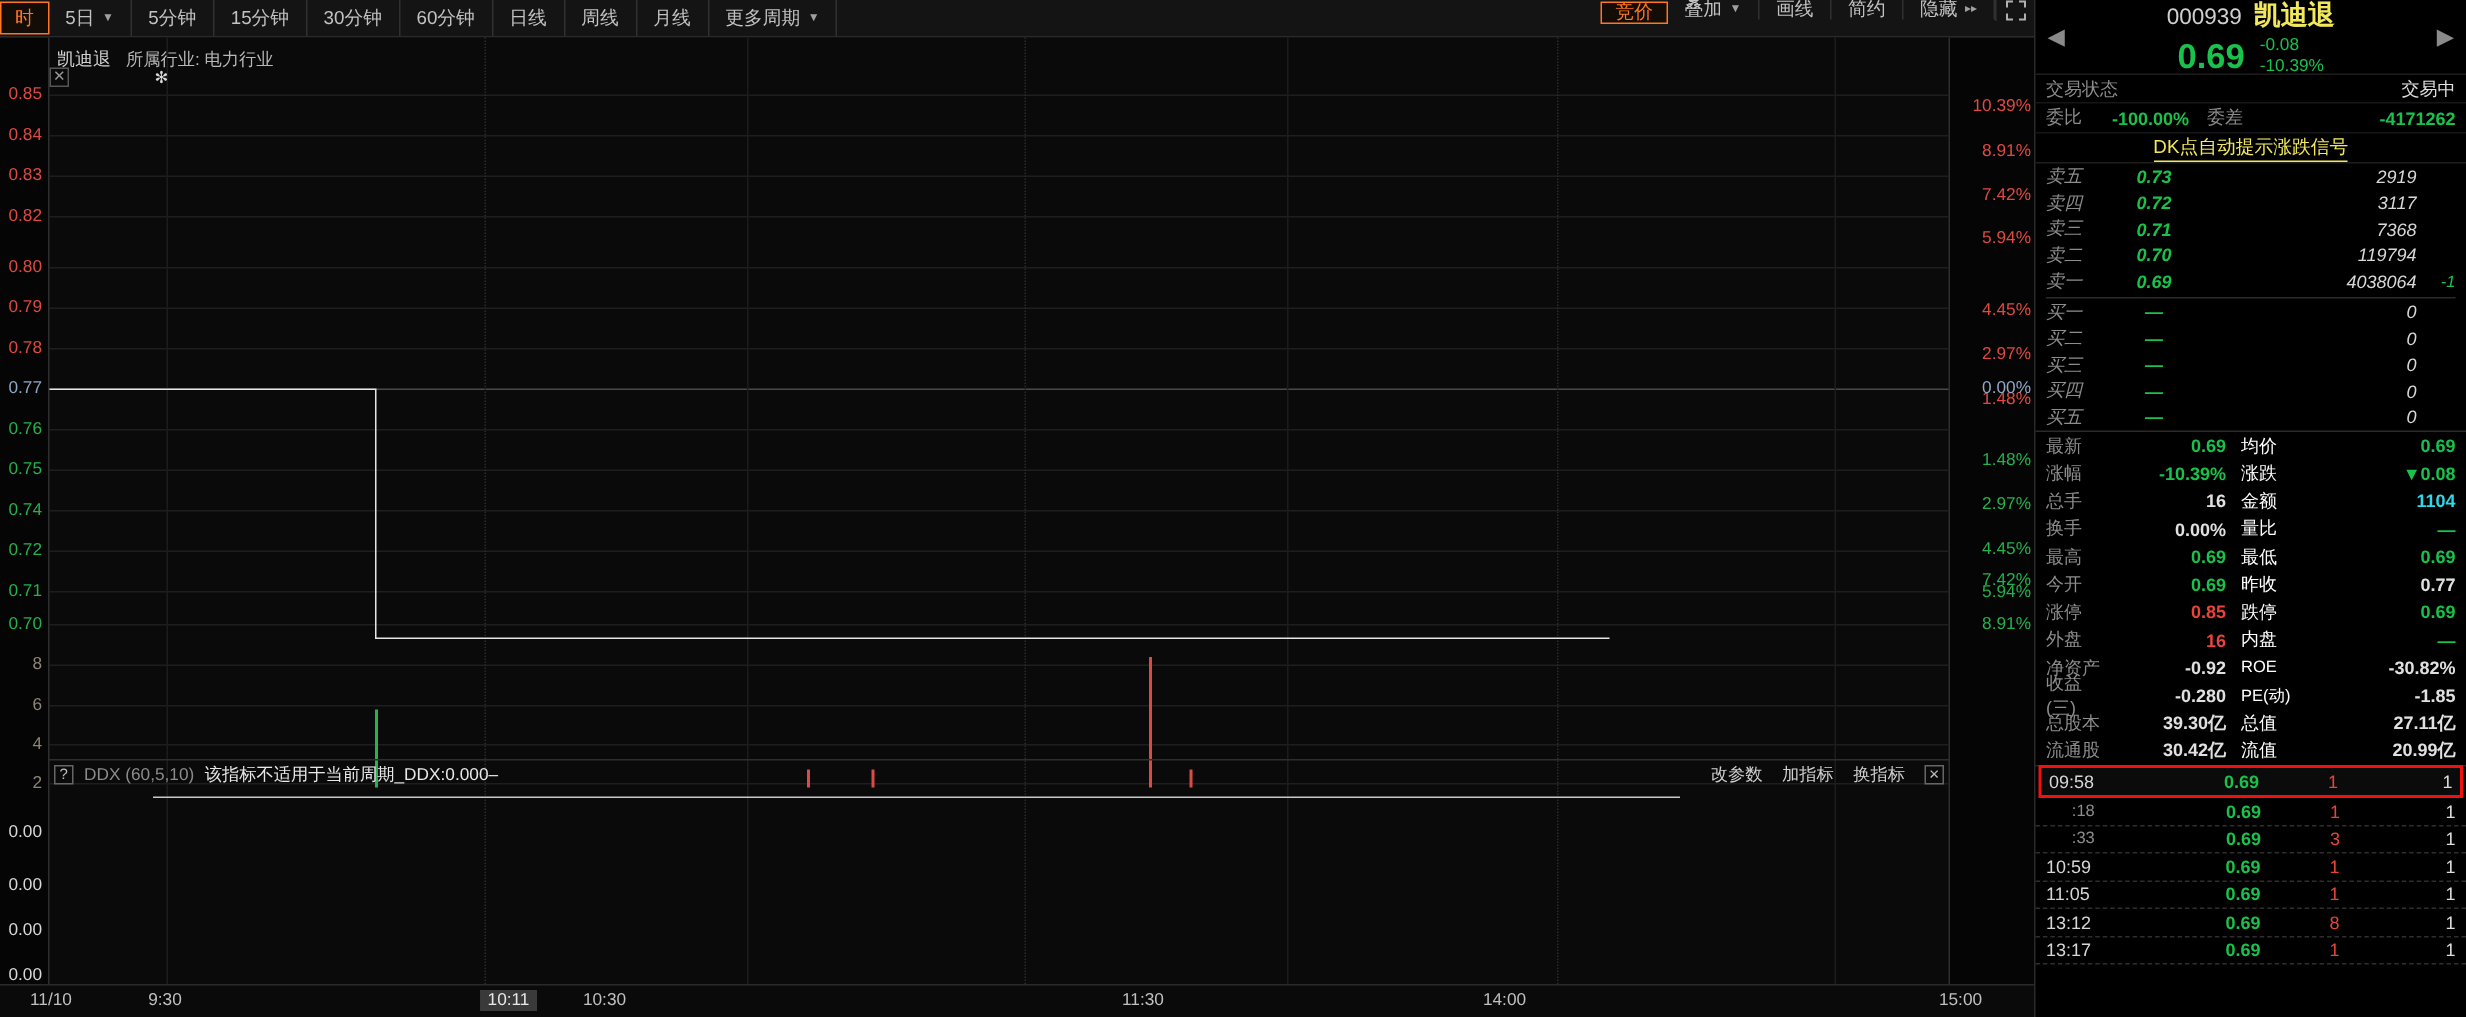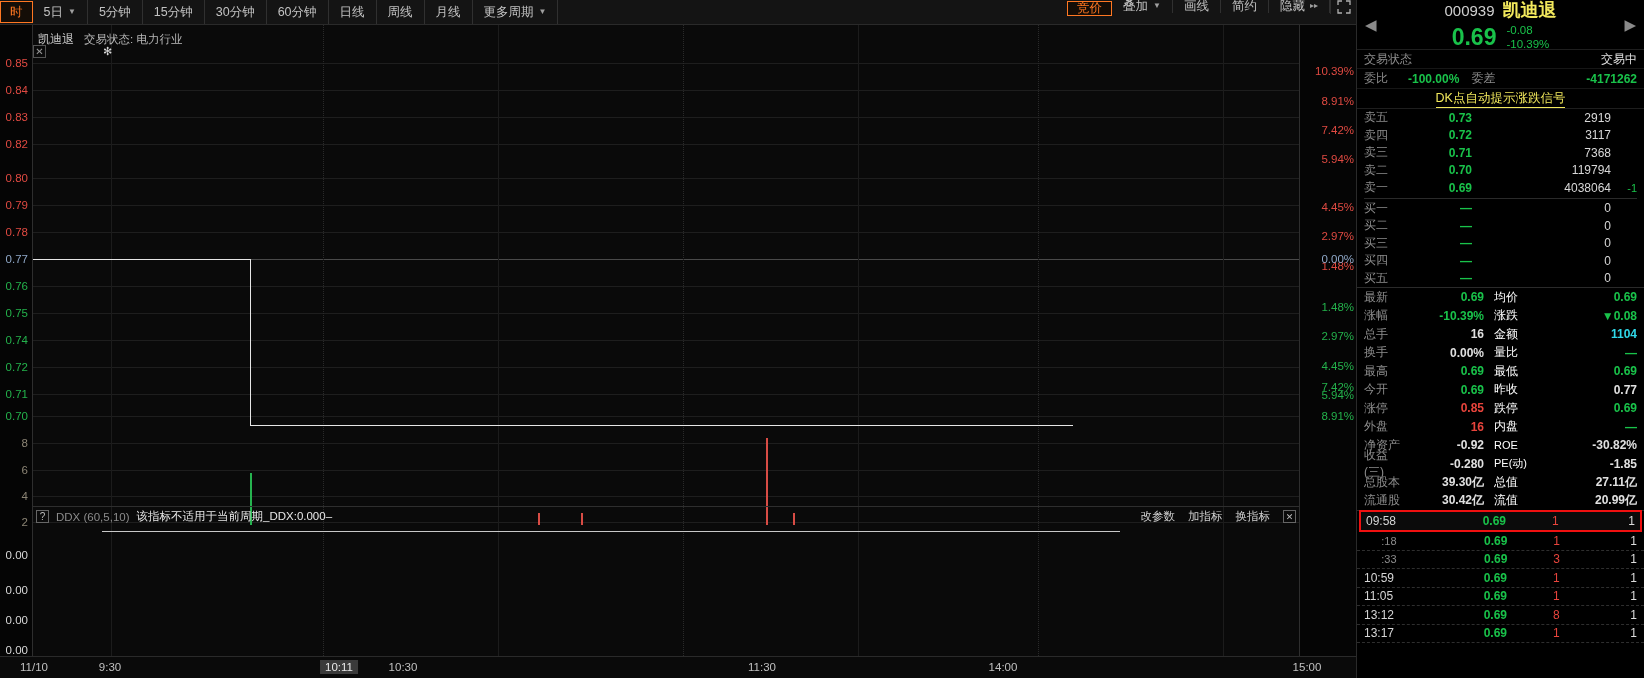--- a/index.html
+++ b/index.html
@@ -158,24 +158,24 @@
   .ratio-row .v1 { color: #19c24a; font-weight: bold; }
   .ratio-row .lbl2 { color: #8c8c8c; margin: 0 6px 0 12px; }
   .ratio-row .v2 { color: #19c24a; font-weight: bold; margin-left: auto; }
 
   .dk-banner {
     height: 20px; display: flex; align-items: center; justify-content: center;
     color: #f2e85c; font-size: 12.5px; border-bottom: 1px solid #1e1e1e;
   }
   .dk-banner span { border-bottom: 1px solid #f2e85c; }
 
-  .ladder { border-bottom: 1px solid #2a2a2a; }
+  .ladder { border-bottom: 1px solid #2a2a2a; font-style: italic; }
   .lrow { display: flex; align-items: center; height: 17.5px; padding: 0 7px; font-size: 12px; }
   .lrow .lv { color: #8c8c8c; width: 36px; }
-  .lrow .lp { width: 72px; text-align: right; font-weight: bold; }
+  .lrow .lp { width: 72px; text-align: center; font-weight: bold; }
   .lrow .lq { flex: 1; text-align: right; color: #d8d8d8; }
   .lrow .lx { width: 26px; text-align: right; color: #19c24a; font-size: 11px; }
   .ladder-sep { height: 1px; background: #2a2a2a; margin: 1px 7px; }
 
   .stats { border-bottom: 1px solid #2a2a2a; }
   .srow { display: flex; align-items: center; height: 18.5px; padding: 0 7px; font-size: 12px; }
   .srow .k1 { color: #8c8c8c; width: 42px; }
   .srow .v1 { width: 78px; text-align: right; font-weight: bold; }
   .srow .k2 { color: #ffffff; width: 48px; padding-left: 10px; }
   .srow .v2 { flex: 1; text-align: right; font-weight: bold; }
@@ -343,21 +343,21 @@
 
         <div class="vol-bar green" style="left:217px; bottom:153px; height:52px;"></div>
         <div class="vol-bar red" style="left:505px; bottom:153px; height:12px;"></div>
         <div class="vol-bar red" style="left:548px; bottom:153px; height:12px;"></div>
         <div class="vol-bar red" style="left:733px; bottom:153px; height:87px;"></div>
         <div class="vol-bar red" style="left:760px; bottom:153px; height:12px;"></div>
       </div>
 
       <div class="chart-title">
         <span>凯迪退</span>
-        <span class="ind">交易状态: 电力行业</span>
+        <span class="ind">所属行业: 电力行业</span>
       </div>
       <div class="close-x">✕</div>
       <div class="star">✻</div>
 
       <div class="subpanel">
         <div class="sub-header">
           <span class="qmark">?</span>
           <span class="sub-name">DDX (60,5,10)</span>
           <span class="sub-msg">该指标不适用于当前周期_DDX:0.000–</span>
         </div>

